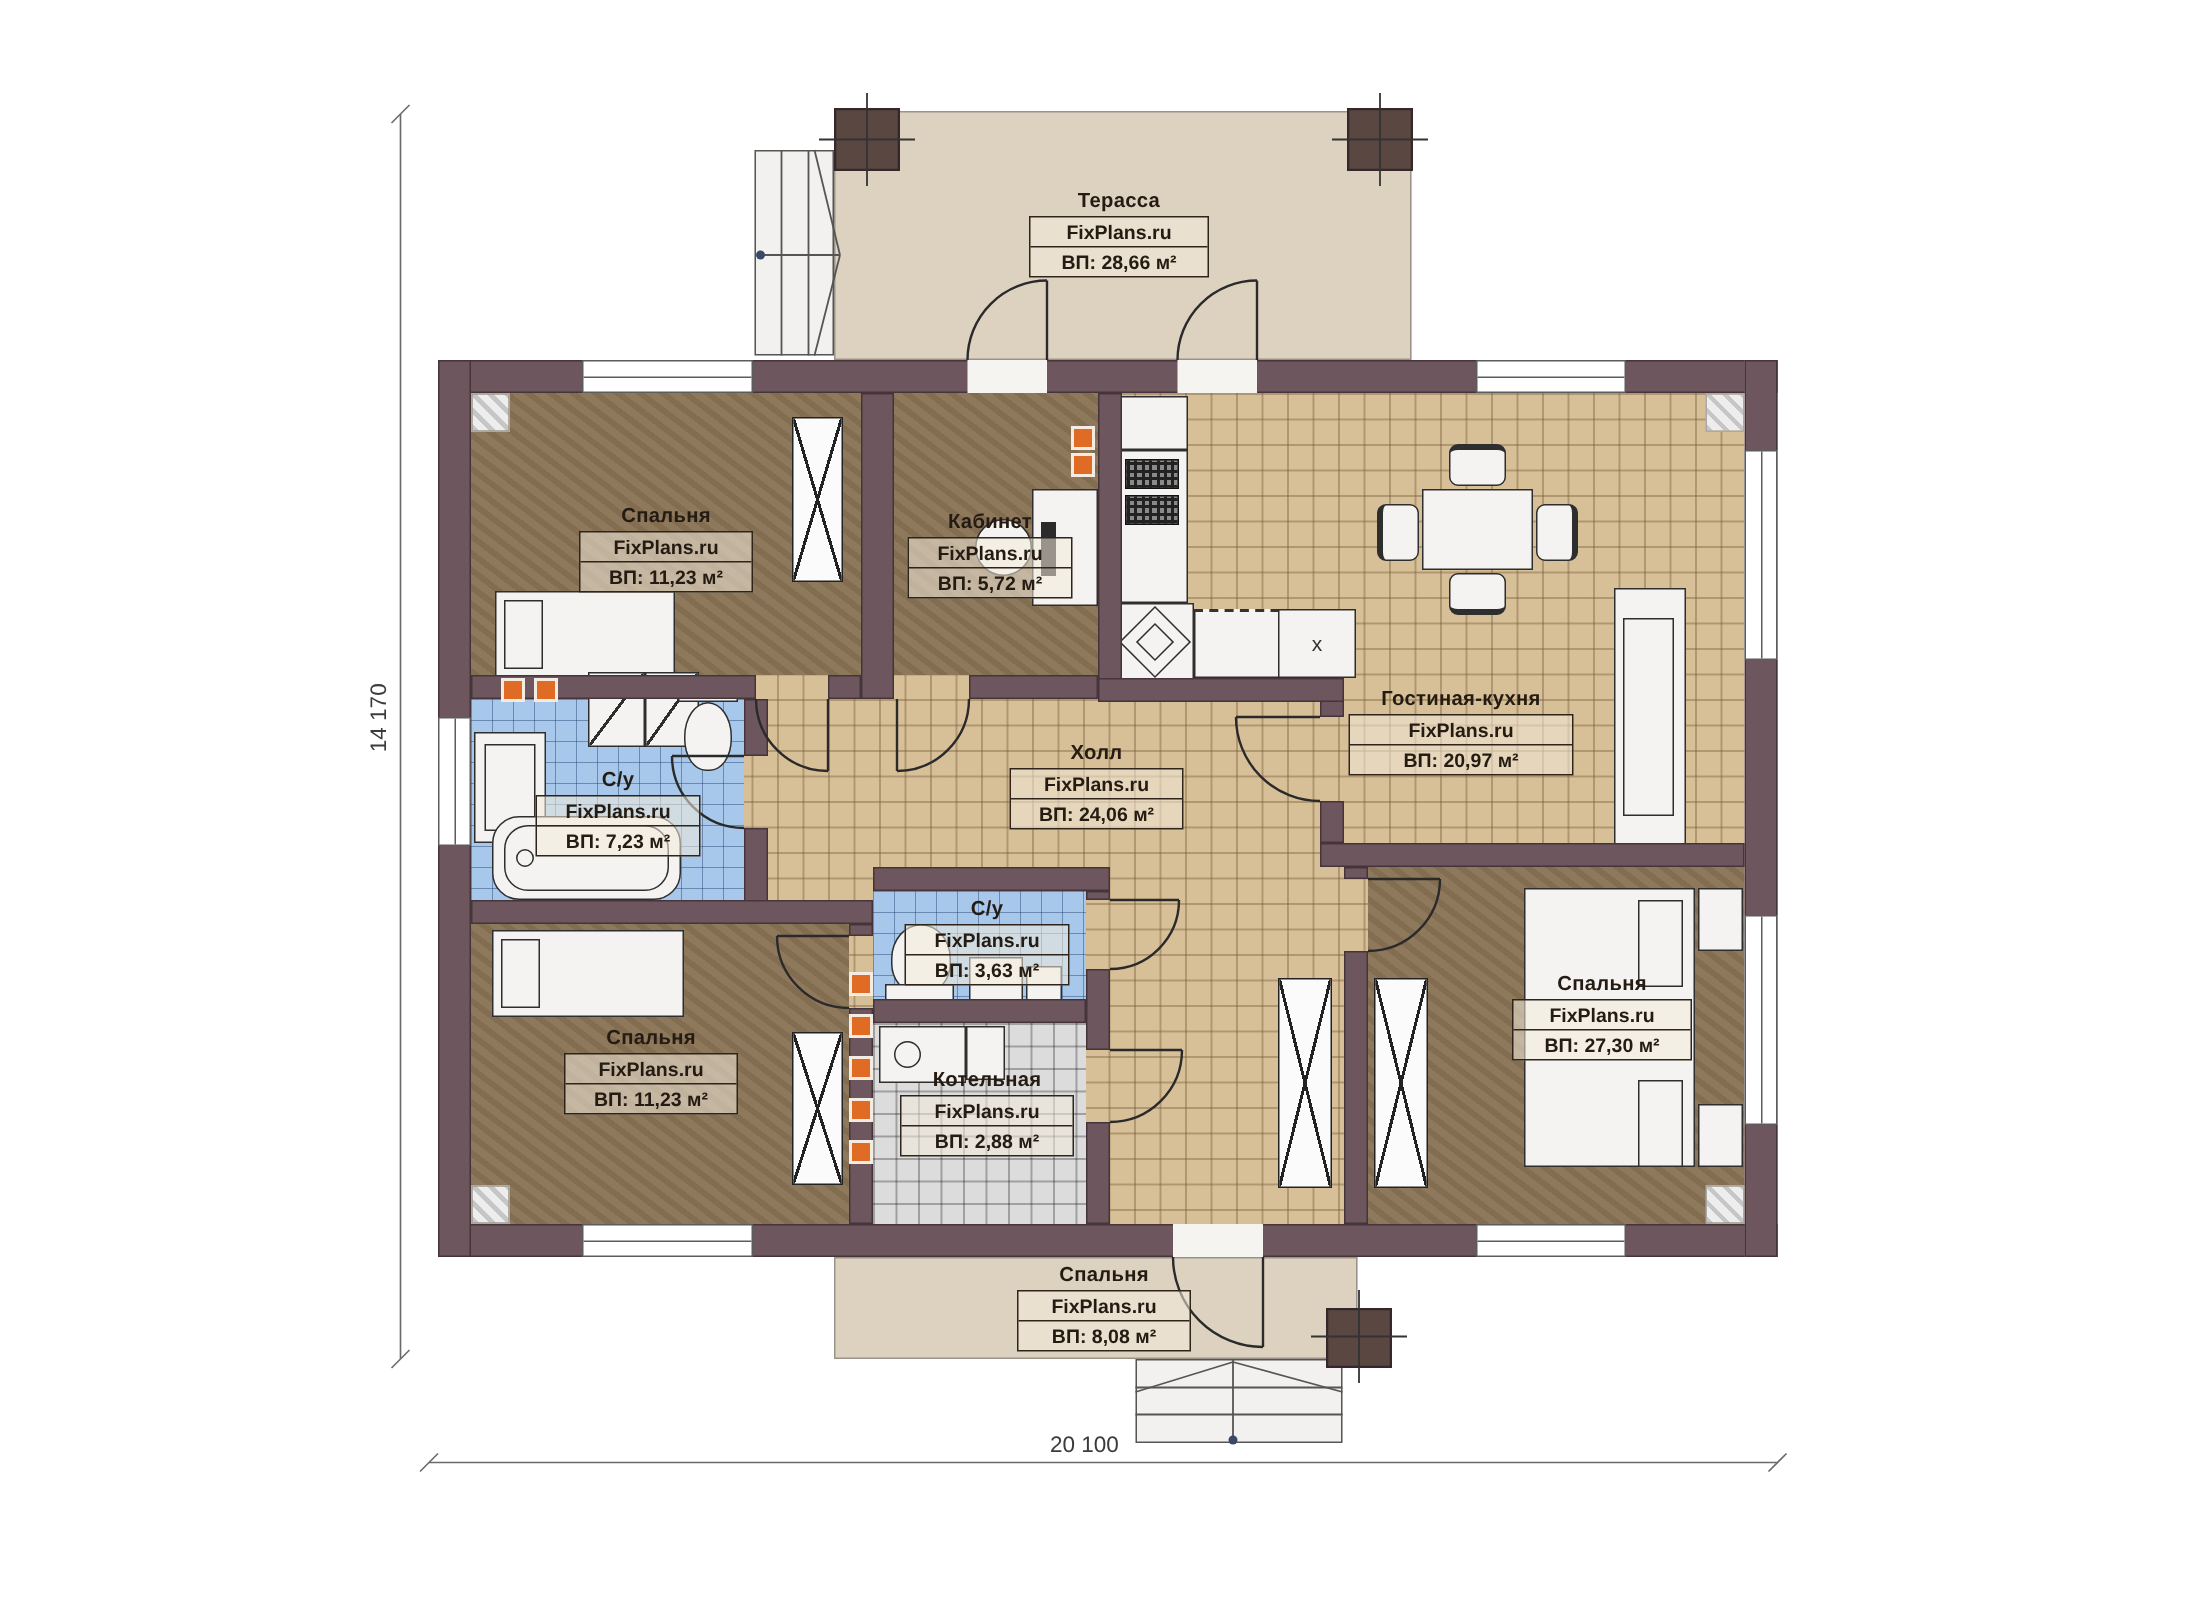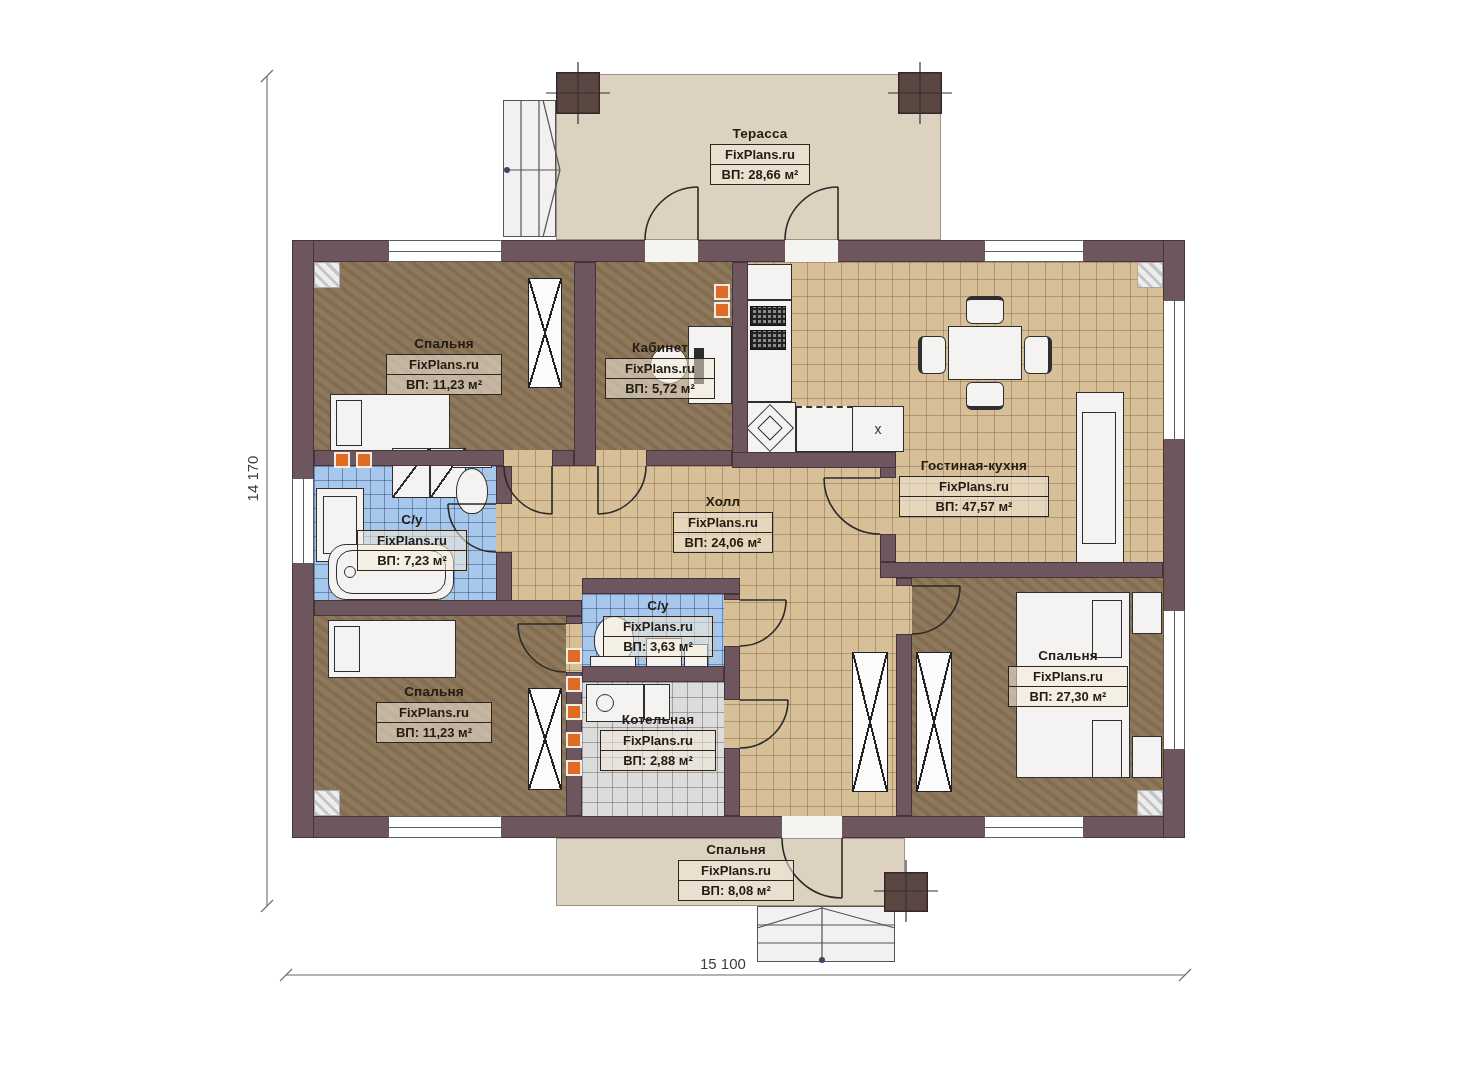--- a/index.html
+++ b/index.html
@@ -252,23 +252,23 @@
       <line x1="267" y1="76" x2="267" y2="906"></line>
       <line x1="261" y1="82" x2="273" y2="70"></line>
       <line x1="261" y1="912" x2="273" y2="900"></line>
       <line x1="286" y1="975" x2="1185" y2="975"></line>
       <line x1="280" y1="981" x2="292" y2="969"></line>
       <line x1="1179" y1="981" x2="1191" y2="969"></line>
     </g>
   </svg>
 
   <div class="dim-text" style="left:230px;top:470px;transform:rotate(-90deg);transform-origin:center;">14 170</div>
-  <div class="dim-text" style="left:700px;top:955px;">15 100</div>
-
-  <div class="room-label" style="left:686px;top:126px;width:100px;margin-left:24px;">
+  <div class="dim-text" style="left:700px;top:955px;">20 100</div>
+
+  <div class="room-label" style="left:686px;top:126px;width:120px;">
     <div class="rl-name">Терасса</div>
     <div class="rl-box">
       <div class="rl-row">FixPlans.ru</div>
       <div class="rl-row">ВП: 28,66 м²</div>
     </div>
   </div>
 
   <div class="room-label" style="left:386px;top:336px;width:116px;">
     <div class="rl-name">Спальня</div>
     <div class="rl-box">
@@ -282,33 +282,33 @@
     <div class="rl-box">
       <div class="rl-row">FixPlans.ru</div>
       <div class="rl-row">ВП: 5,72 м²</div>
     </div>
   </div>
 
   <div class="room-label" style="left:899px;top:458px;width:150px;">
     <div class="rl-name">Гостиная-кухня</div>
     <div class="rl-box">
       <div class="rl-row">FixPlans.ru</div>
-      <div class="rl-row">ВП: 47,57 м²</div>
+      <div class="rl-row">ВП: 20,97 м²</div>
     </div>
   </div>
 
   <div class="room-label" style="left:357px;top:512px;width:110px;">
     <div class="rl-name">С/у</div>
     <div class="rl-box">
       <div class="rl-row">FixPlans.ru</div>
       <div class="rl-row">ВП: 7,23 м²</div>
     </div>
   </div>
 
-  <div class="room-label" style="left:673px;top:494px;width:100px;">
+  <div class="room-label" style="left:673px;top:494px;width:116px;">
     <div class="rl-name">Холл</div>
     <div class="rl-box">
       <div class="rl-row">FixPlans.ru</div>
       <div class="rl-row">ВП: 24,06 м²</div>
     </div>
   </div>
 
   <div class="room-label" style="left:603px;top:598px;width:110px;">
     <div class="rl-name">С/у</div>
     <div class="rl-box">

